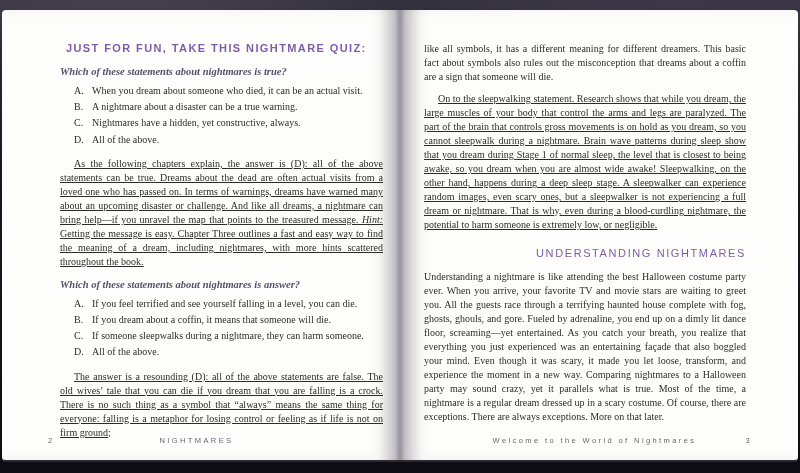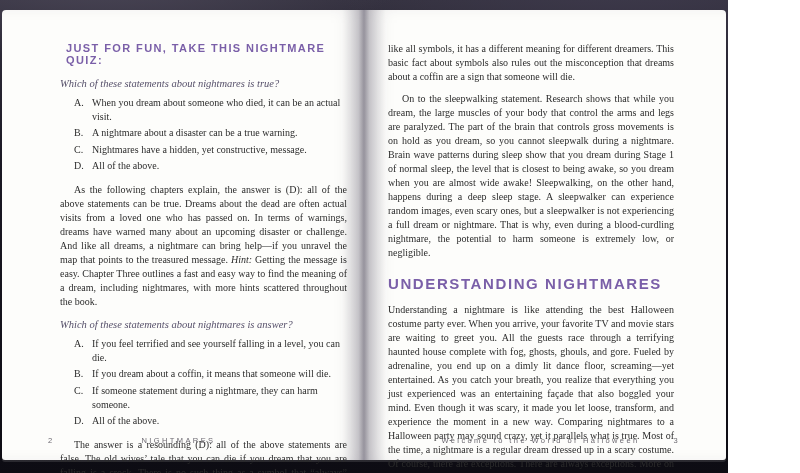--- a/index.html
+++ b/index.html
@@ -1,21 +1,21 @@
 <!DOCTYPE html>
 <html><head>
 <meta charset="utf-8">
 <style>
   * { box-sizing: border-box; }
   html, body { margin: 0; padding: 0; }
   body { width: 800px; height: 473px; overflow: hidden; }
 
   .stage {
     position: relative;
-    width: 728px;
+    width: 800px;
     height: 473px;
     background:
       radial-gradient(ellipse 420px 120px at 15% -5%, #4a4656 0%, rgba(74,70,86,0) 70%),
       radial-gradient(ellipse 420px 120px at 85% -5%, #3e3a4c 0%, rgba(62,58,76,0) 70%),
       linear-gradient(180deg, #34313f 0%, #1a1823 35%, #0d0c13 100%);
     font-family: "Liberation Serif", serif;
   }
 
   .pages {
     position: absolute;
@@ -58,21 +58,21 @@
     font-family: "Liberation Sans", sans-serif;
     font-size: 11px;
     font-weight: bold;
     letter-spacing: 1.4px;
     color: #7a5fa8;
     margin: 0 0 12px 6px;
   }
 
   .question {
     font-style: italic;
-    font-weight: normal;
+    font-weight: bold;
     font-size: 10.5px;
     color: #56506a;
     margin: 10px 0 7px 0;
   }
 
   .options { margin: 4px 0 10px 14px; }
   .option {
     display: flex;
     font-size: 10px;
     line-height: 1.42;
@@ -80,30 +80,30 @@
   }
   .option .letter { flex: 0 0 18px; }
   .option .opt-text { flex: 1 1 auto; }
 
   .body-para {
     font-size: 10px;
     line-height: 1.4;
     text-align: justify;
     margin: 8px 0;
   }
-  .indent { text-indent: 14px; }
+  .indent { text-indent: 14px; text-decoration: underline; }
   .hint { font-style: italic; }
 
   .section-heading {
     font-family: "Liberation Sans", sans-serif;
-    font-size: 15px;
-    font-weight: bold;
+    font-size: 11px;
+    font-weight: normal;
     letter-spacing: 1.6px;
     color: #7a5fa8;
-    text-align: left;
+    text-align: right;
     margin: 15px 0 11px 0;
   }
 
   .footer {
     position: absolute;
     bottom: 12px; left: 0; right: 0;
     height: 12px;
     font-family: "Liberation Sans", sans-serif;
     font-size: 7.5px;
     letter-spacing: 2.4px;
@@ -132,21 +132,21 @@
         <div class="option">
           <span class="letter">A.</span>
           <span class="opt-text">When you dream about someone who died, it can be an actual visit.</span>
         </div>
         <div class="option">
           <span class="letter">B.</span>
           <span class="opt-text">A nightmare about a disaster can be a true warning.</span>
         </div>
         <div class="option">
           <span class="letter">C.</span>
-          <span class="opt-text">Nightmares have a hidden, yet constructive, message.</span>
+          <span class="opt-text">Nightmares have a hidden, yet constructive, always.</span>
         </div>
         <div class="option">
           <span class="letter">D.</span>
           <span class="opt-text">All of the above.</span>
         </div>
       </div>
 
       <p class="body-para indent"><span>As the following chapters explain, the answer is (D): all of the above statements can be true. Dreams about the dead are often actual visits from a loved one who has passed on. In terms of warnings, dreams have warned many about an upcoming disaster or challenge. And like all dreams, a nightmare can bring help—if you unravel the map that points to the treasured message. </span><em class="hint">Hint:</em><span> Getting the message is easy. Chapter Three outlines a fast and easy way to find the meaning of a dream, including nightmares, with more hints scattered throughout the book.</span></p>
 
       <p class="question">Which of these statements about nightmares is answer?</p>
@@ -155,21 +155,21 @@
         <div class="option">
           <span class="letter">A.</span>
           <span class="opt-text">If you feel terrified and see yourself falling in a level, you can die.</span>
         </div>
         <div class="option">
           <span class="letter">B.</span>
           <span class="opt-text">If you dream about a coffin, it means that someone will die.</span>
         </div>
         <div class="option">
           <span class="letter">C.</span>
-          <span class="opt-text">If someone statement during a nightmare, they can harm someone.</span>
+          <span class="opt-text">If someone sleepwalks during a nightmare, they can harm someone.</span>
         </div>
         <div class="option">
           <span class="letter">D.</span>
           <span class="opt-text">All of the above.</span>
         </div>
       </div>
 
       <p class="body-para indent">The answer is a resounding (D): all of the above statements are false. The old wives’ tale that you can die if you dream that you are falling is a crock. There is no such thing as a symbol that “always” means the same thing for everyone: falling is a metaphor for losing control or feeling as if life is not on firm ground;</p>
 
       <div class="footer">
@@ -181,21 +181,21 @@
     <div class="page right">
       <p class="body-para" style="margin-top:0;">like all symbols, it has a different meaning for different dreamers. This basic fact about symbols also rules out the misconception that dreams about a coffin are a sign that someone will die.</p>
 
       <p class="body-para indent">On to the sleepwalking statement. Research shows that while you dream, the large muscles of your body that control the arms and legs are paralyzed. The part of the brain that controls gross movements is on hold as you dream, so you cannot sleepwalk during a nightmare. Brain wave patterns during sleep show that you dream during Stage 1 of normal sleep, the level that is closest to being awake, so you dream when you are almost wide awake! Sleepwalking, on the other hand, happens during a deep sleep stage. A sleepwalker can experience random images, even scary ones, but a sleepwalker is not experiencing a full dream or nightmare. That is why, even during a blood-curdling nightmare, the potential to harm someone is extremely low, or negligible.</p>
 
       <h2 class="section-heading">UNDERSTANDING NIGHTMARES</h2>
 
       <p class="body-para">Understanding a nightmare is like attending the best Halloween costume party ever. When you arrive, your favorite TV and movie stars are waiting to greet you. All the guests race through a terrifying haunted house complete with fog, ghosts, ghouls, and gore. Fueled by adrenaline, you end up on a dimly lit dance floor, screaming—yet entertained. As you catch your breath, you realize that everything you just experienced was an entertaining façade that also boggled your mind. Even though it was scary, it made you let loose, transform, and experience the moment in a new way. Comparing nightmares to a Halloween party may sound crazy, yet it parallels what is true. Most of the time, a nightmare is a regular dream dressed up in a scary costume. Of course, there are exceptions. There are always exceptions. More on that later.</p>
 
       <div class="footer">
-        <span class="footer-title">Welcome to the World of Halloween</span>
+        <span class="footer-title">Welcome to the World of Nightmares</span>
         <span class="pagenum num-right">3</span>
       </div>
     </div>
 
   </div>
 
   <div class="gutter"></div>
 </div>
 
 </body></html>

